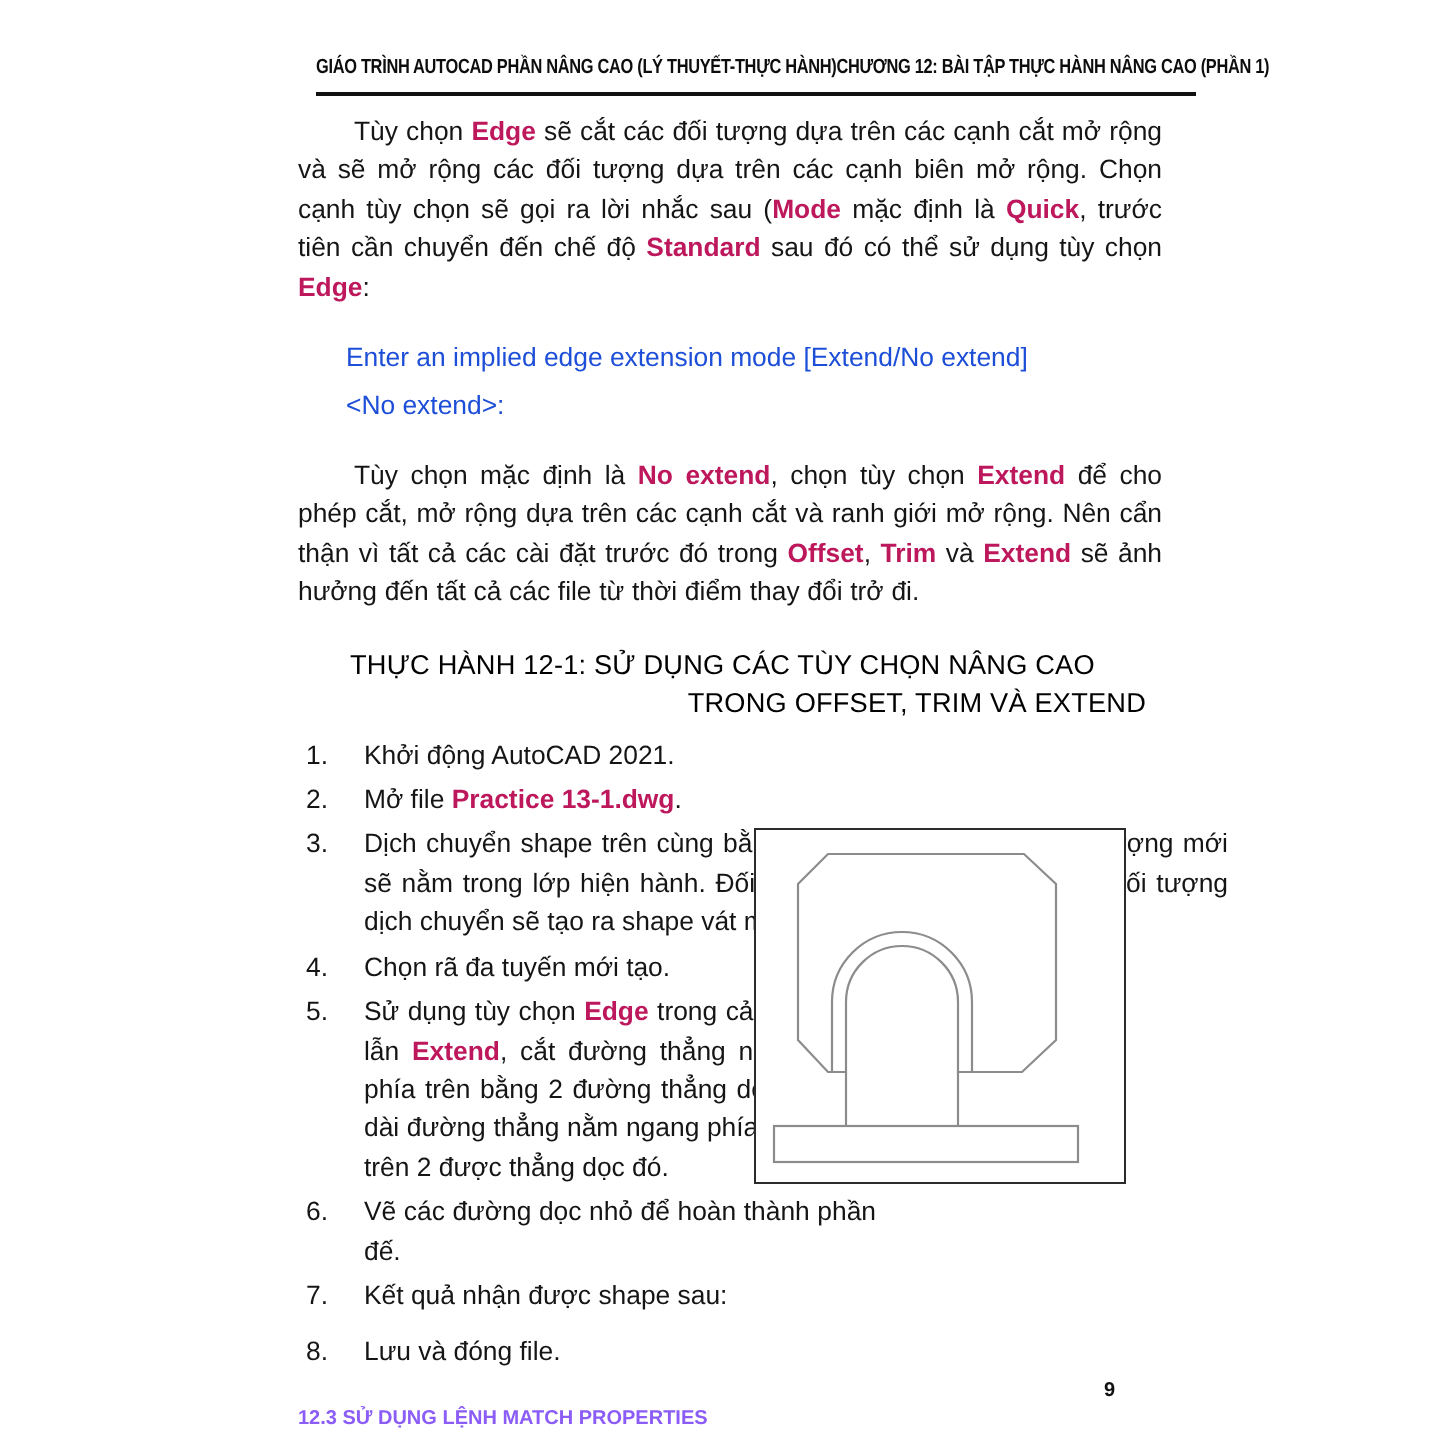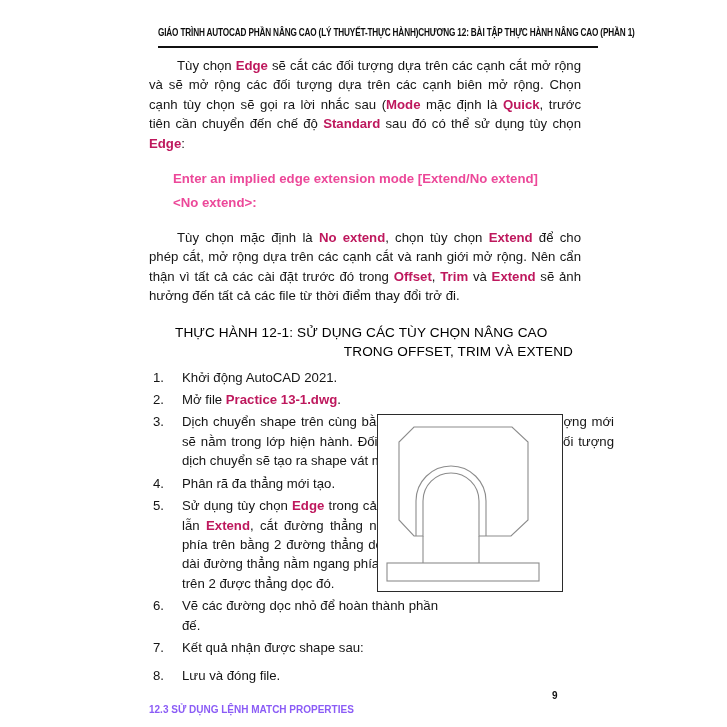--- a/index.html
+++ b/index.html
@@ -66,23 +66,23 @@
     word-spacing: 0.2px;
   }
 
   b, strong { font-weight: bold; color: #be185d; }
 
   
   .prompt {
     margin-top: 14px;
     margin-left: 24px;
     font-size: 13.2px;
-    font-weight: bold;
+    font-weight: normal;
     line-height: 24px;
-    color: #ec4899;
+    color: #1d4ed8;
   }
 
   
   .exercise-head {
     margin-top: 17px;
     margin-left: 26px;
     width: 398px;
     font-size: 13.6px;
     font-weight: normal;
     line-height: 19px;
@@ -177,21 +177,21 @@
 
     <div class="exercise-head">
       <div>THỰC HÀNH 12-1: SỬ DỤNG CÁC TÙY CHỌN NÂNG CAO</div>
       <div class="l2">TRONG OFFSET, TRIM VÀ EXTEND</div>
     </div>
 
     <ol class="steps" id="steps-list">
         <li class="wide"><span class="num">1.</span><span>Khởi động AutoCAD 2021.</span></li>
         <li class="wide"><span class="num">2.</span><span>Mở file </span><b>Practice 13-1.dwg</b><span>.</span></li>
         <li class="wide"><span class="num">3.</span><span>Dịch chuyển shape trên cùng bằng lệnh </span><b>Offset</b><span>, đảm bảo đối tượng mới sẽ nằm trong lớp hiện hành. Đối tượng ban đầu sẽ bị xóa và đối tượng dịch chuyển sẽ tạo ra shape vát mép, sử dụng khoảng cách = 1.</span></li>
-        <li class="wide"><span class="num">4.</span><span>Phân rã đa thẳng mới tạo.</span></li>
+        <li class="wide"><span class="num">4.</span><span>Chọn rã đa tuyến mới tạo.</span></li>
         <li class="narrow"><span class="num">5.</span><span>Sử dụng tùy chọn </span><b>Edge</b><span> trong cả lệnh </span><b>Trim</b><span> lẫn </span><b>Extend</b><span>, cắt đường thẳng nằm ngang phía trên bằng 2 đường thẳng dọc, và kéo dài đường thẳng nằm ngang phía dưới dựa trên 2 được thẳng dọc đó.</span></li>
         <li class="narrow"><span class="num">6.</span><span>Vẽ các đường dọc nhỏ để hoàn thành phần đế.</span></li>
         <li class="narrow"><span class="num">7.</span><span>Kết quả nhận được shape sau:</span></li>
         <li class="wide last"><span class="num">8.</span><span>Lưu và đóng file.</span></li>
       </ol>
 
     <div class="section-head" style="margin-top:14px">12.3 SỬ DỤNG LỆNH MATCH PROPERTIES</div>
 
     <p class="body" style="margin-top:5px"><span>Lệnh </span><b>Match Properties</b><span> dùng để khớp các thuộc tính chính xác của một đối tượng với các thuộc tính không chính xác của các đối tượng khác.</span></p>
 

